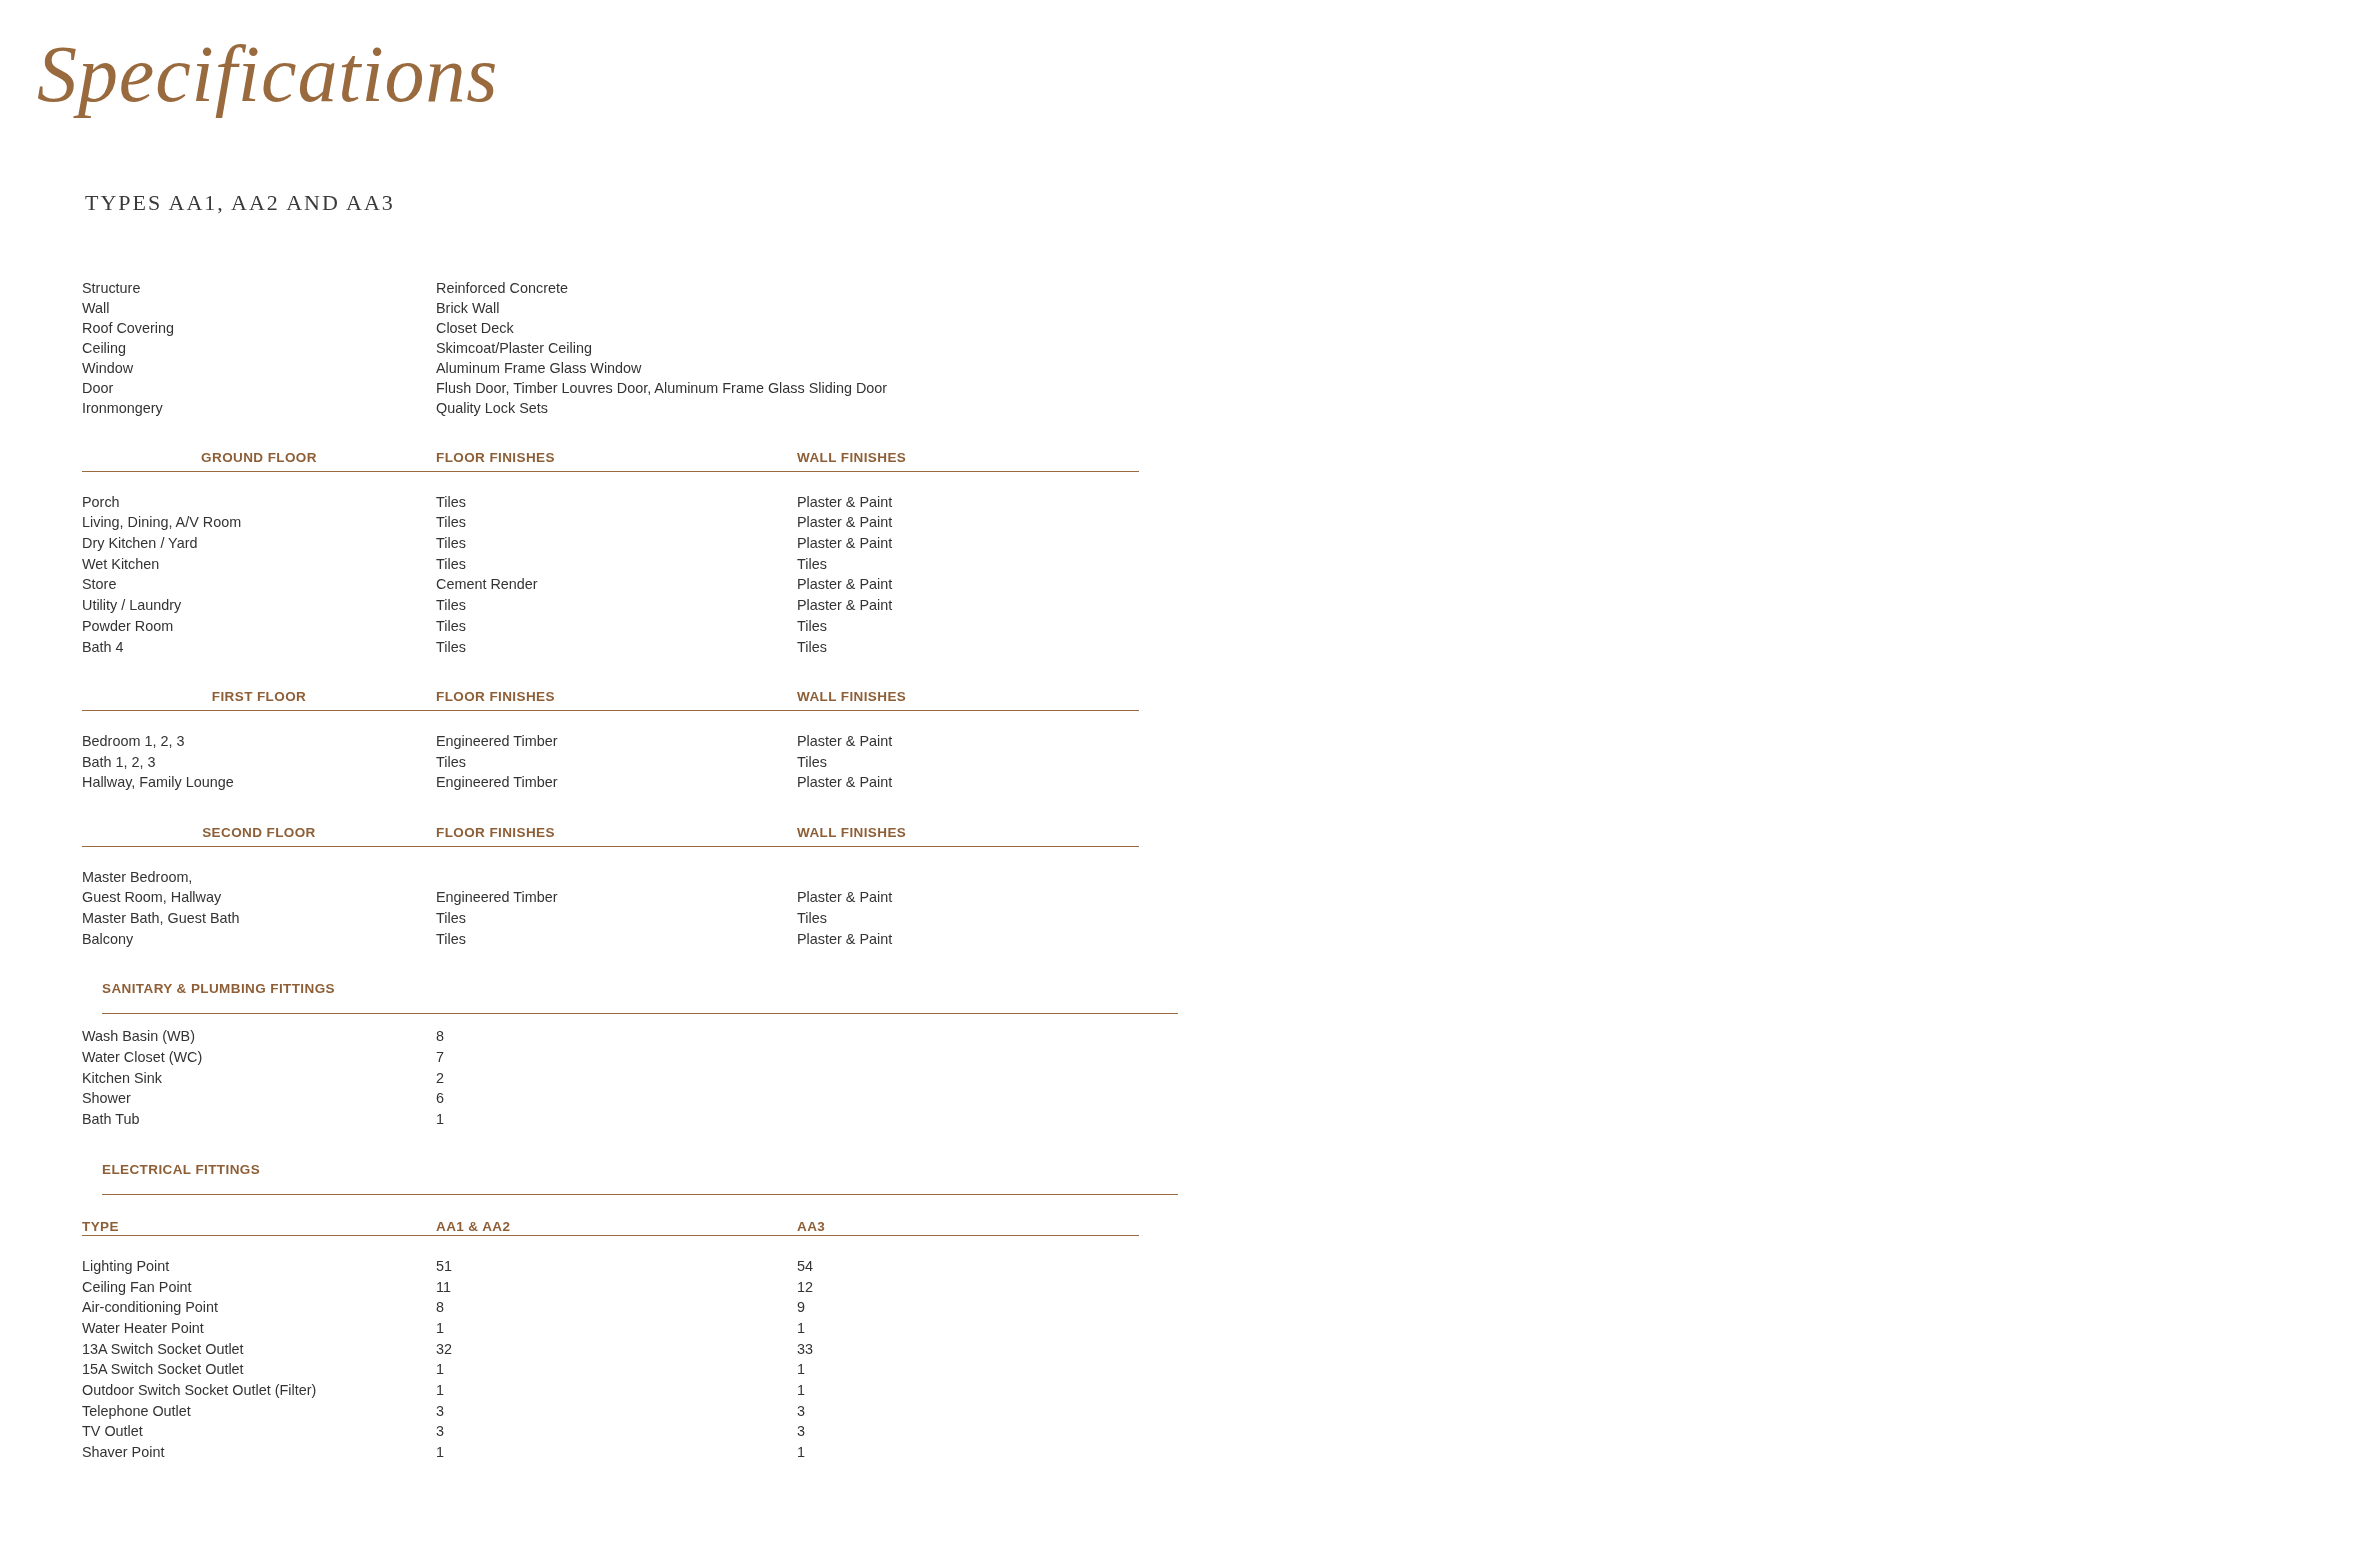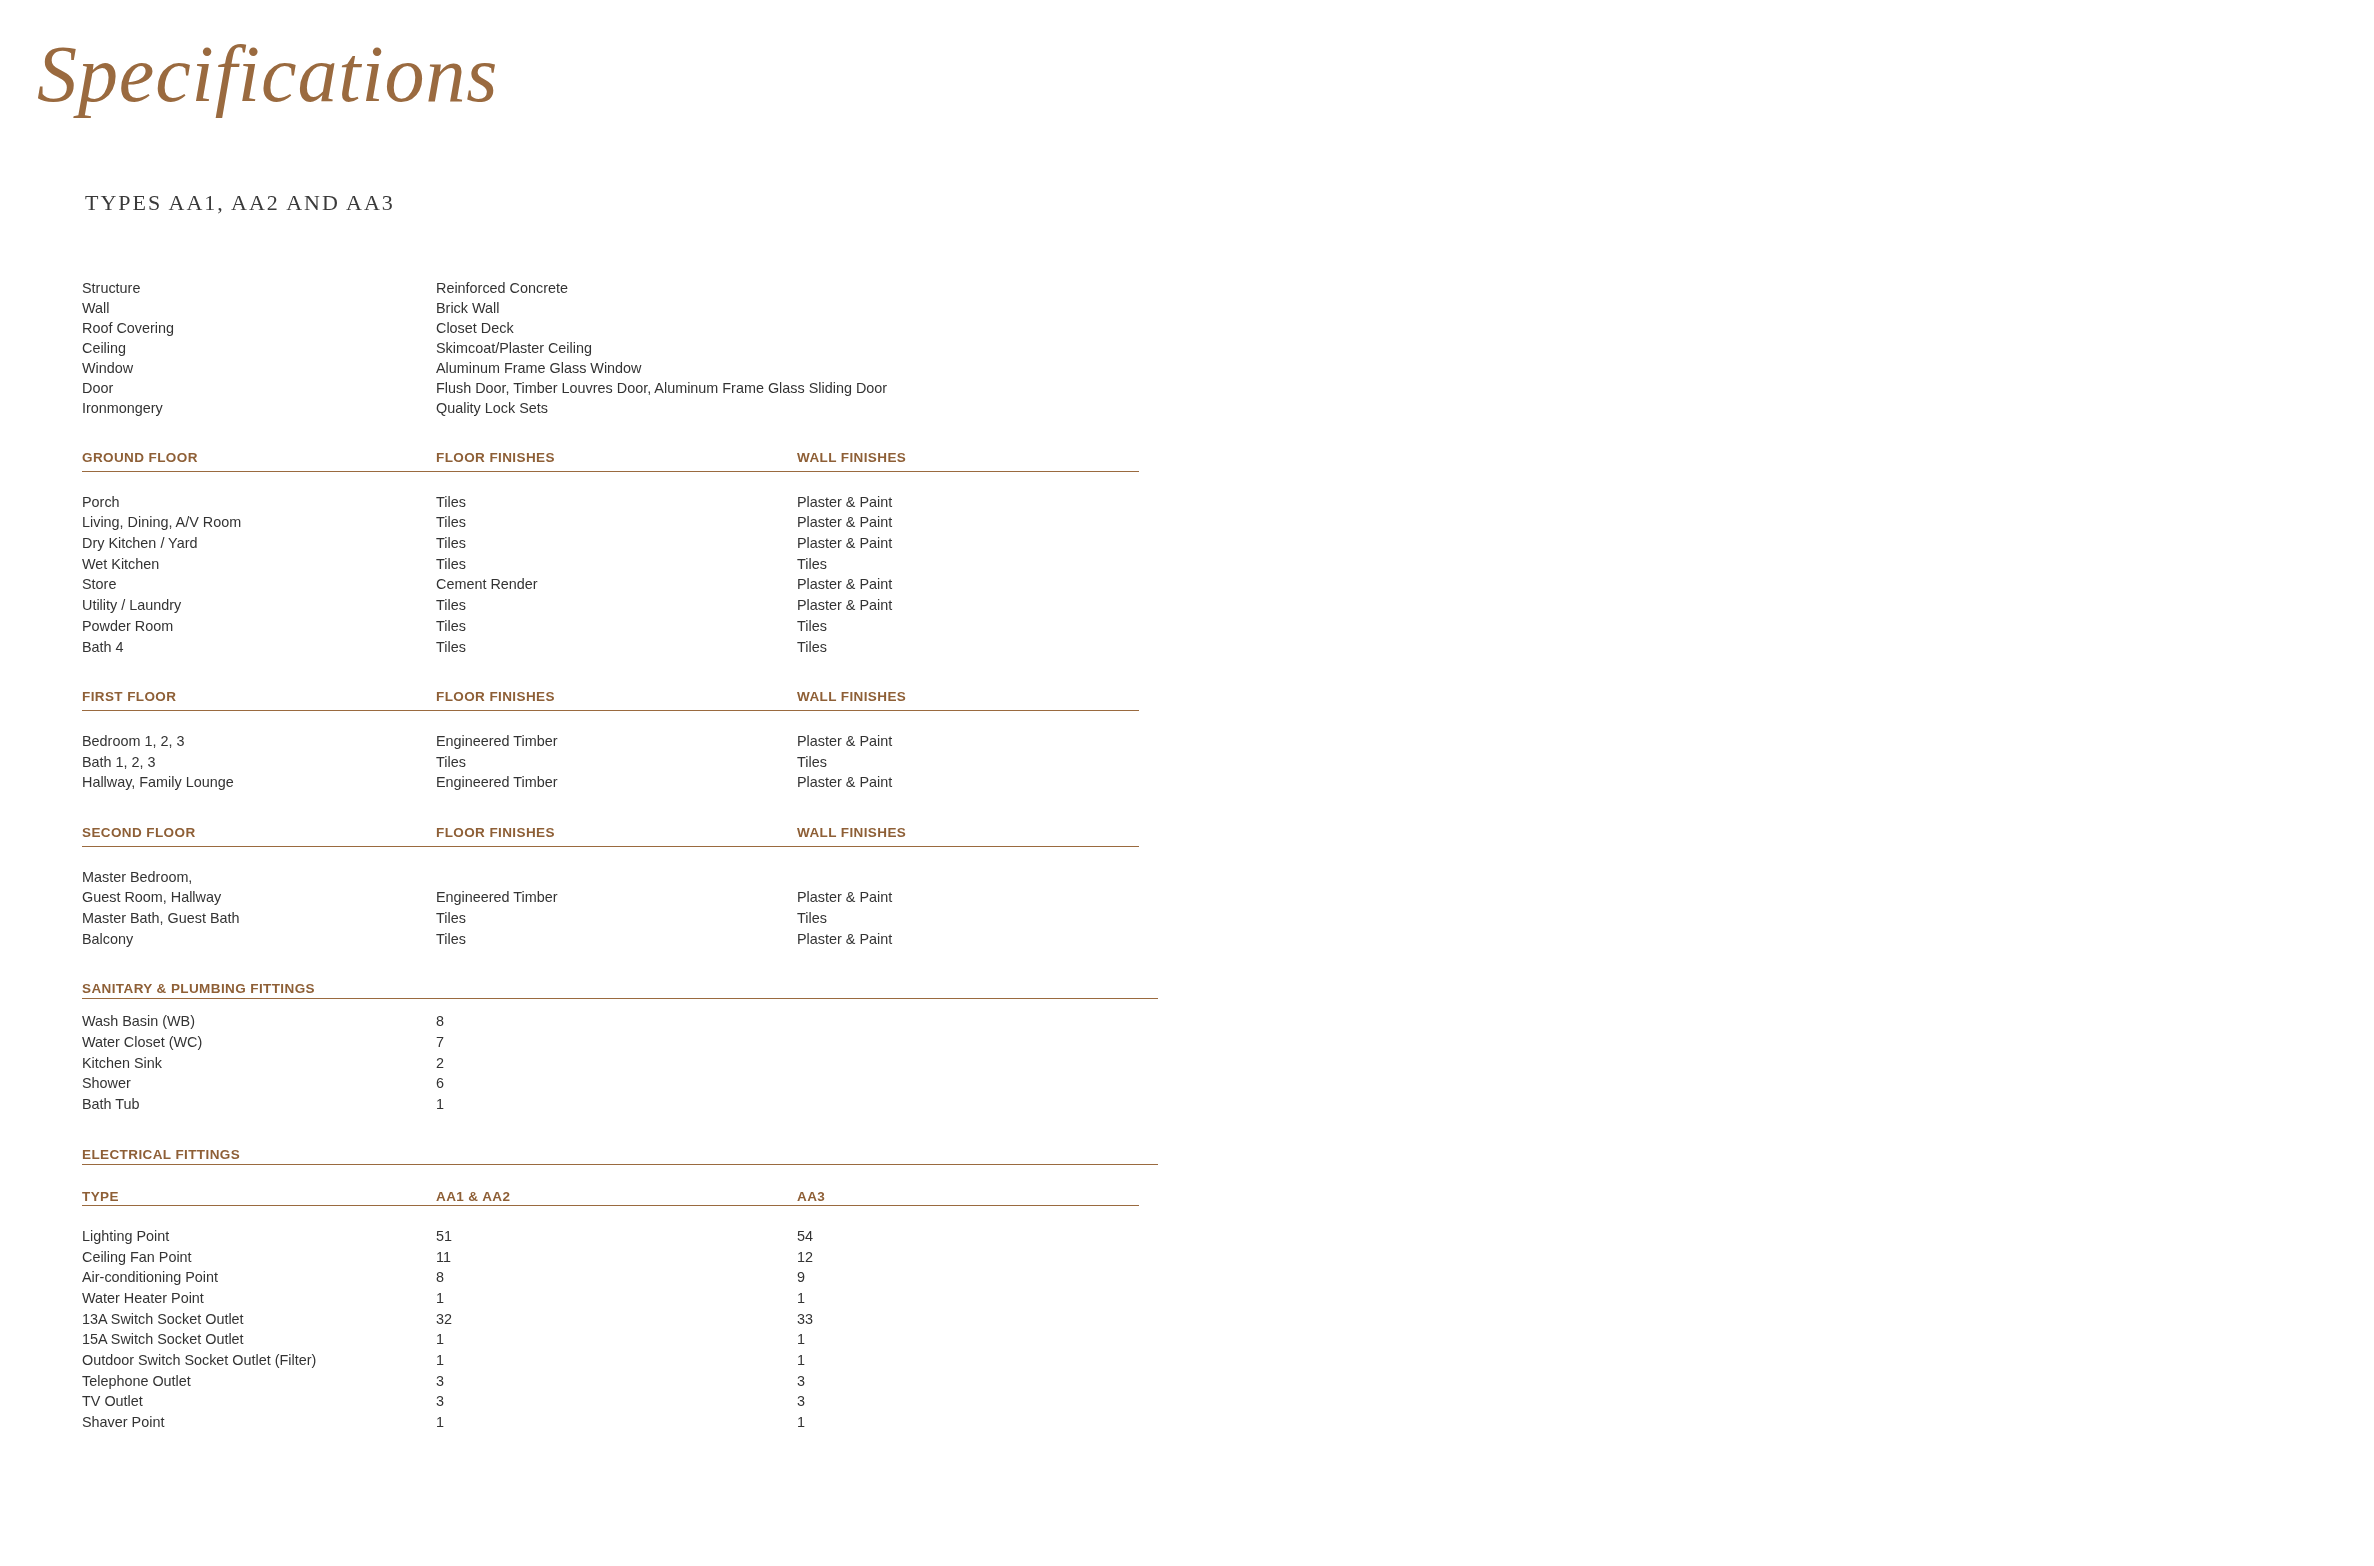--- a/index.html
+++ b/index.html
@@ -41,33 +41,34 @@
 
   .kv-table { width: 1020px; border-collapse: collapse; }
   .kv-table td { font-size:14.4px; line-height:20px; padding:0; vertical-align: top; color:#333; }
   .kv-table td.k { width:354px; }
 
   .section { margin-top: 32px; }
   .sec-head {
     display:flex; border-bottom: 1.3px solid #9a6a3f; padding-bottom:5.6px;
     color:#8e5f36; font-size:13.5px; font-weight:bold; letter-spacing:0.4px;
   }
-  .sec-head .c1 { width:354px; }
+  .sec-head .c1 { width:354px;text-align:center; }
   .sec-head .c2 { width:361px; }
   .sec-head .c3 { width:305px; }
   .sec-rows { margin-top:20px; }
   .sec-row { display:flex; font-size:14.4px; line-height:20.7px; color:#333; }
   .sec-row .c1 { width:354px; }
   .sec-row .c2 { width:361px; }
   .sec-row .c3 { width:305px; }
 
   .mini-head {
-    border-bottom:1.3px solid #9a6a3f; padding-bottom:2px;
+    border-bottom:1.3px solid #9a6a3f; padding-bottom:17px;
     color:#8e5f36; font-size:13.5px; font-weight:bold; letter-spacing:0.4px;
     width:1076px;
+    margin-left:20px;
   }
   .mini-rows { margin-top:12px; }
   .mini-row { display:flex; font-size:14.4px; line-height:20.7px; color:#333; }
   .mini-row .c1 { width:354px; }
   .mini-row .c2 { width:361px; }
 
   .elec-head { display:flex; border-bottom:1.3px solid #9a6a3f; padding-bottom:1px;
     color:#8e5f36; font-size:13.5px; font-weight:bold; letter-spacing:0.4px; }
   .elec-head .c1 { width:354px; }
   .elec-head .c2 { width:361px; }

